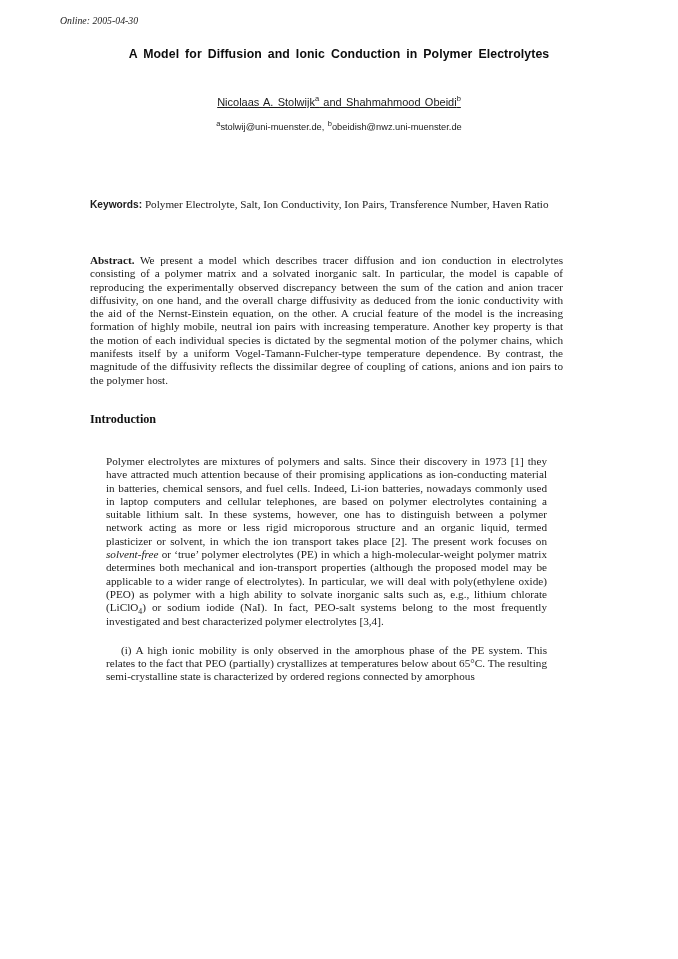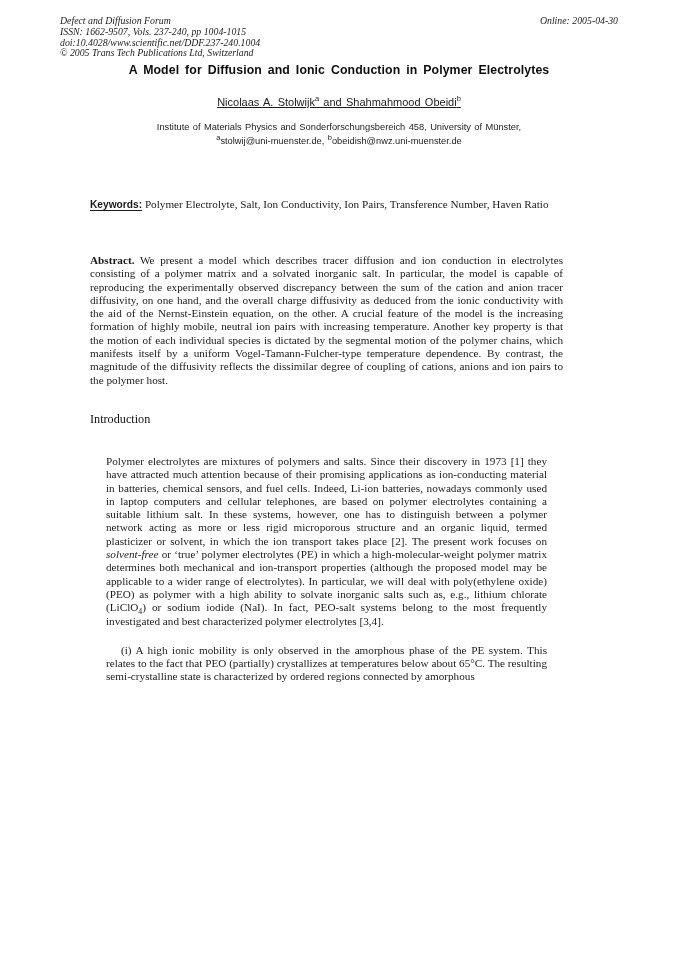--- a/index.html
+++ b/index.html
@@ -24,21 +24,21 @@
     font-size:9.8px;
     line-height:10.8px;
     color:#1b1b1b;
   }
   .header-left div { white-space:nowrap; }
   .header-right { white-space:nowrap; }
 
   
   .paper-title {
     position:absolute;
-    top:63px; left:49px; width:580px;
+    top:47px; left:49px; width:580px;
     margin:0;
     text-align:center;
     font-family:"Liberation Sans", sans-serif;
     font-weight:bold;
     font-size:12.3px;
     word-spacing:2.4px;
     letter-spacing:0.1px;
     color:#0d0d0d;
   }
   .authors {
@@ -74,61 +74,53 @@
     font-size:11.2px;
     line-height:13.3px;
     text-align:justify;
     color:#1a1a1a;
   }
   .keywords { top:198px; }
   .kw-label {
     font-family:"Liberation Sans", sans-serif;
     font-weight:bold;
     font-size:10.2px;
-    text-decoration:underline;
     text-underline-offset:1.5px;
   }
   .abstract { top:254px; }
   .abs-label { font-weight:bold; }
   .section-heading {
     position:absolute;
     top:412px; left:90px;
     margin:0;
     font-family:"Liberation Serif", serif;
-    font-weight:normal;
+    font-weight:bold;
     font-size:12.2px;
     color:#111;
   }
   .intro { top:439px; }
   .intro p { margin:16px; }
   .intro p.indent { text-indent:15px; }
   .intro i { font-style:italic; }
   .intro sub { font-size:7.8px; vertical-align:sub; line-height:0; }
 </style>
 </head>
 <body>
 
 <div class="page">
 
   <div class="header">
-    <div class="header-left">
-      <div>Defect and Diffusion Forum</div>
-      <div>ISSN: 1662-9507, Vols. 237-240, pp 1004-1015</div>
-      <div>doi:10.4028/www.scientific.net/DDF.237-240.1004</div>
-      <div>© 2005 Trans Tech Publications Ltd, Switzerland</div>
-    </div>
     <div class="header-right">Online: 2005-04-30</div>
   </div>
 
   <h1 class="paper-title">A Model for Diffusion and Ionic Conduction in Polymer Electrolytes</h1>
 
   <div class="authors"><span>Nicolaas A. Stolwijk</span><sup>a</sup><span> and </span><span>Shahmahmood Obeidi</span><sup>b</sup></div>
 
   <div class="affiliation">
-    <div>Institute of Materials Physics and Sonderforschungsbereich 458, University of Münster,</div>
     <div><sup>a</sup><span>stolwij@uni-muenster.de, </span><sup>b</sup><span>obeidish@nwz.uni-muenster.de</span></div>
   </div>
 
   <div class="keywords"><span class="kw-label">Keywords:</span><span> Polymer Electrolyte, Salt, Ion Conductivity, Ion Pairs, Transference Number, Haven Ratio</span></div>
 
   <div class="abstract"><span class="abs-label">Abstract.</span><span> We present a model which describes tracer diffusion and ion conduction in electrolytes consisting of a polymer matrix and a solvated inorganic salt. In particular, the model is capable of reproducing the experimentally observed discrepancy between the sum of the cation and anion tracer diffusivity, on one hand, and the overall charge diffusivity as deduced from the ionic conductivity with the aid of the Nernst-Einstein equation, on the other. A crucial feature of the model is the increasing formation of highly mobile, neutral ion pairs with increasing temperature. Another key property is that the motion of each individual species is dictated by the segmental motion of the polymer chains, which manifests itself by a uniform Vogel-Tamann-Fulcher-type temperature dependence. By contrast, the magnitude of the diffusivity reflects the dissimilar degree of coupling of cations, anions and ion pairs to the polymer host.</span></div>
 
   <h2 class="section-heading">Introduction</h2>
 
   <div class="intro">

